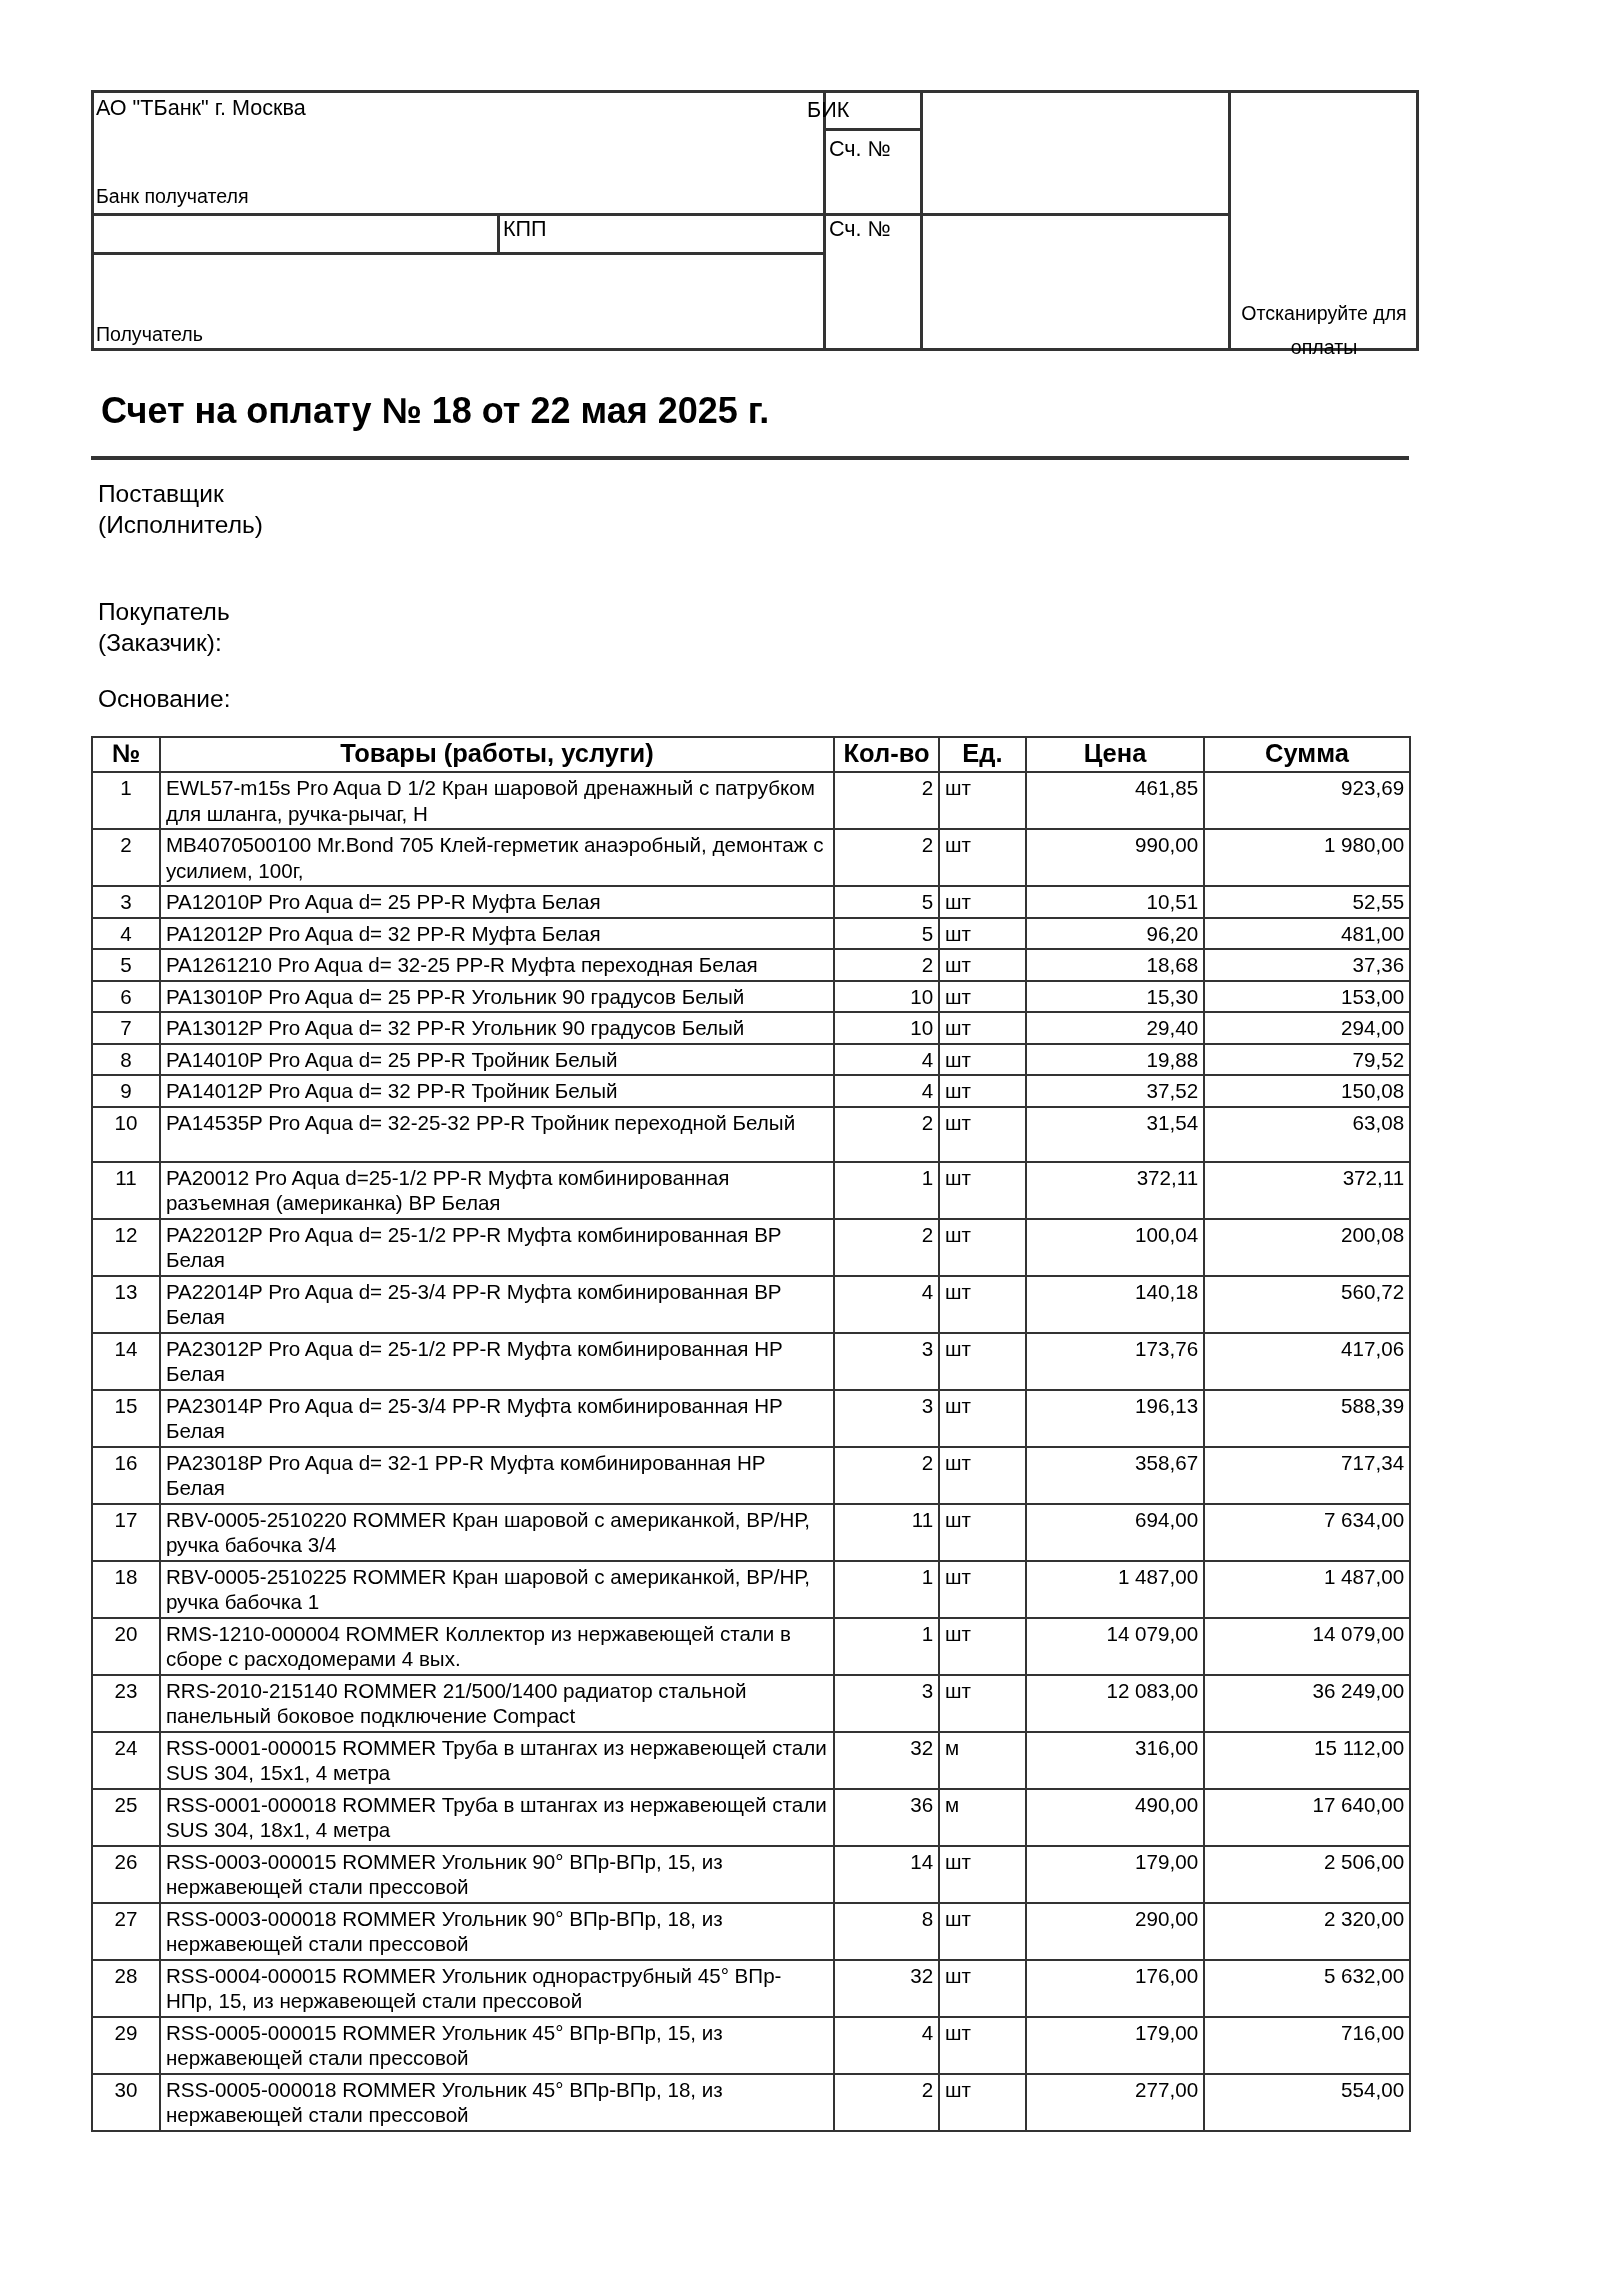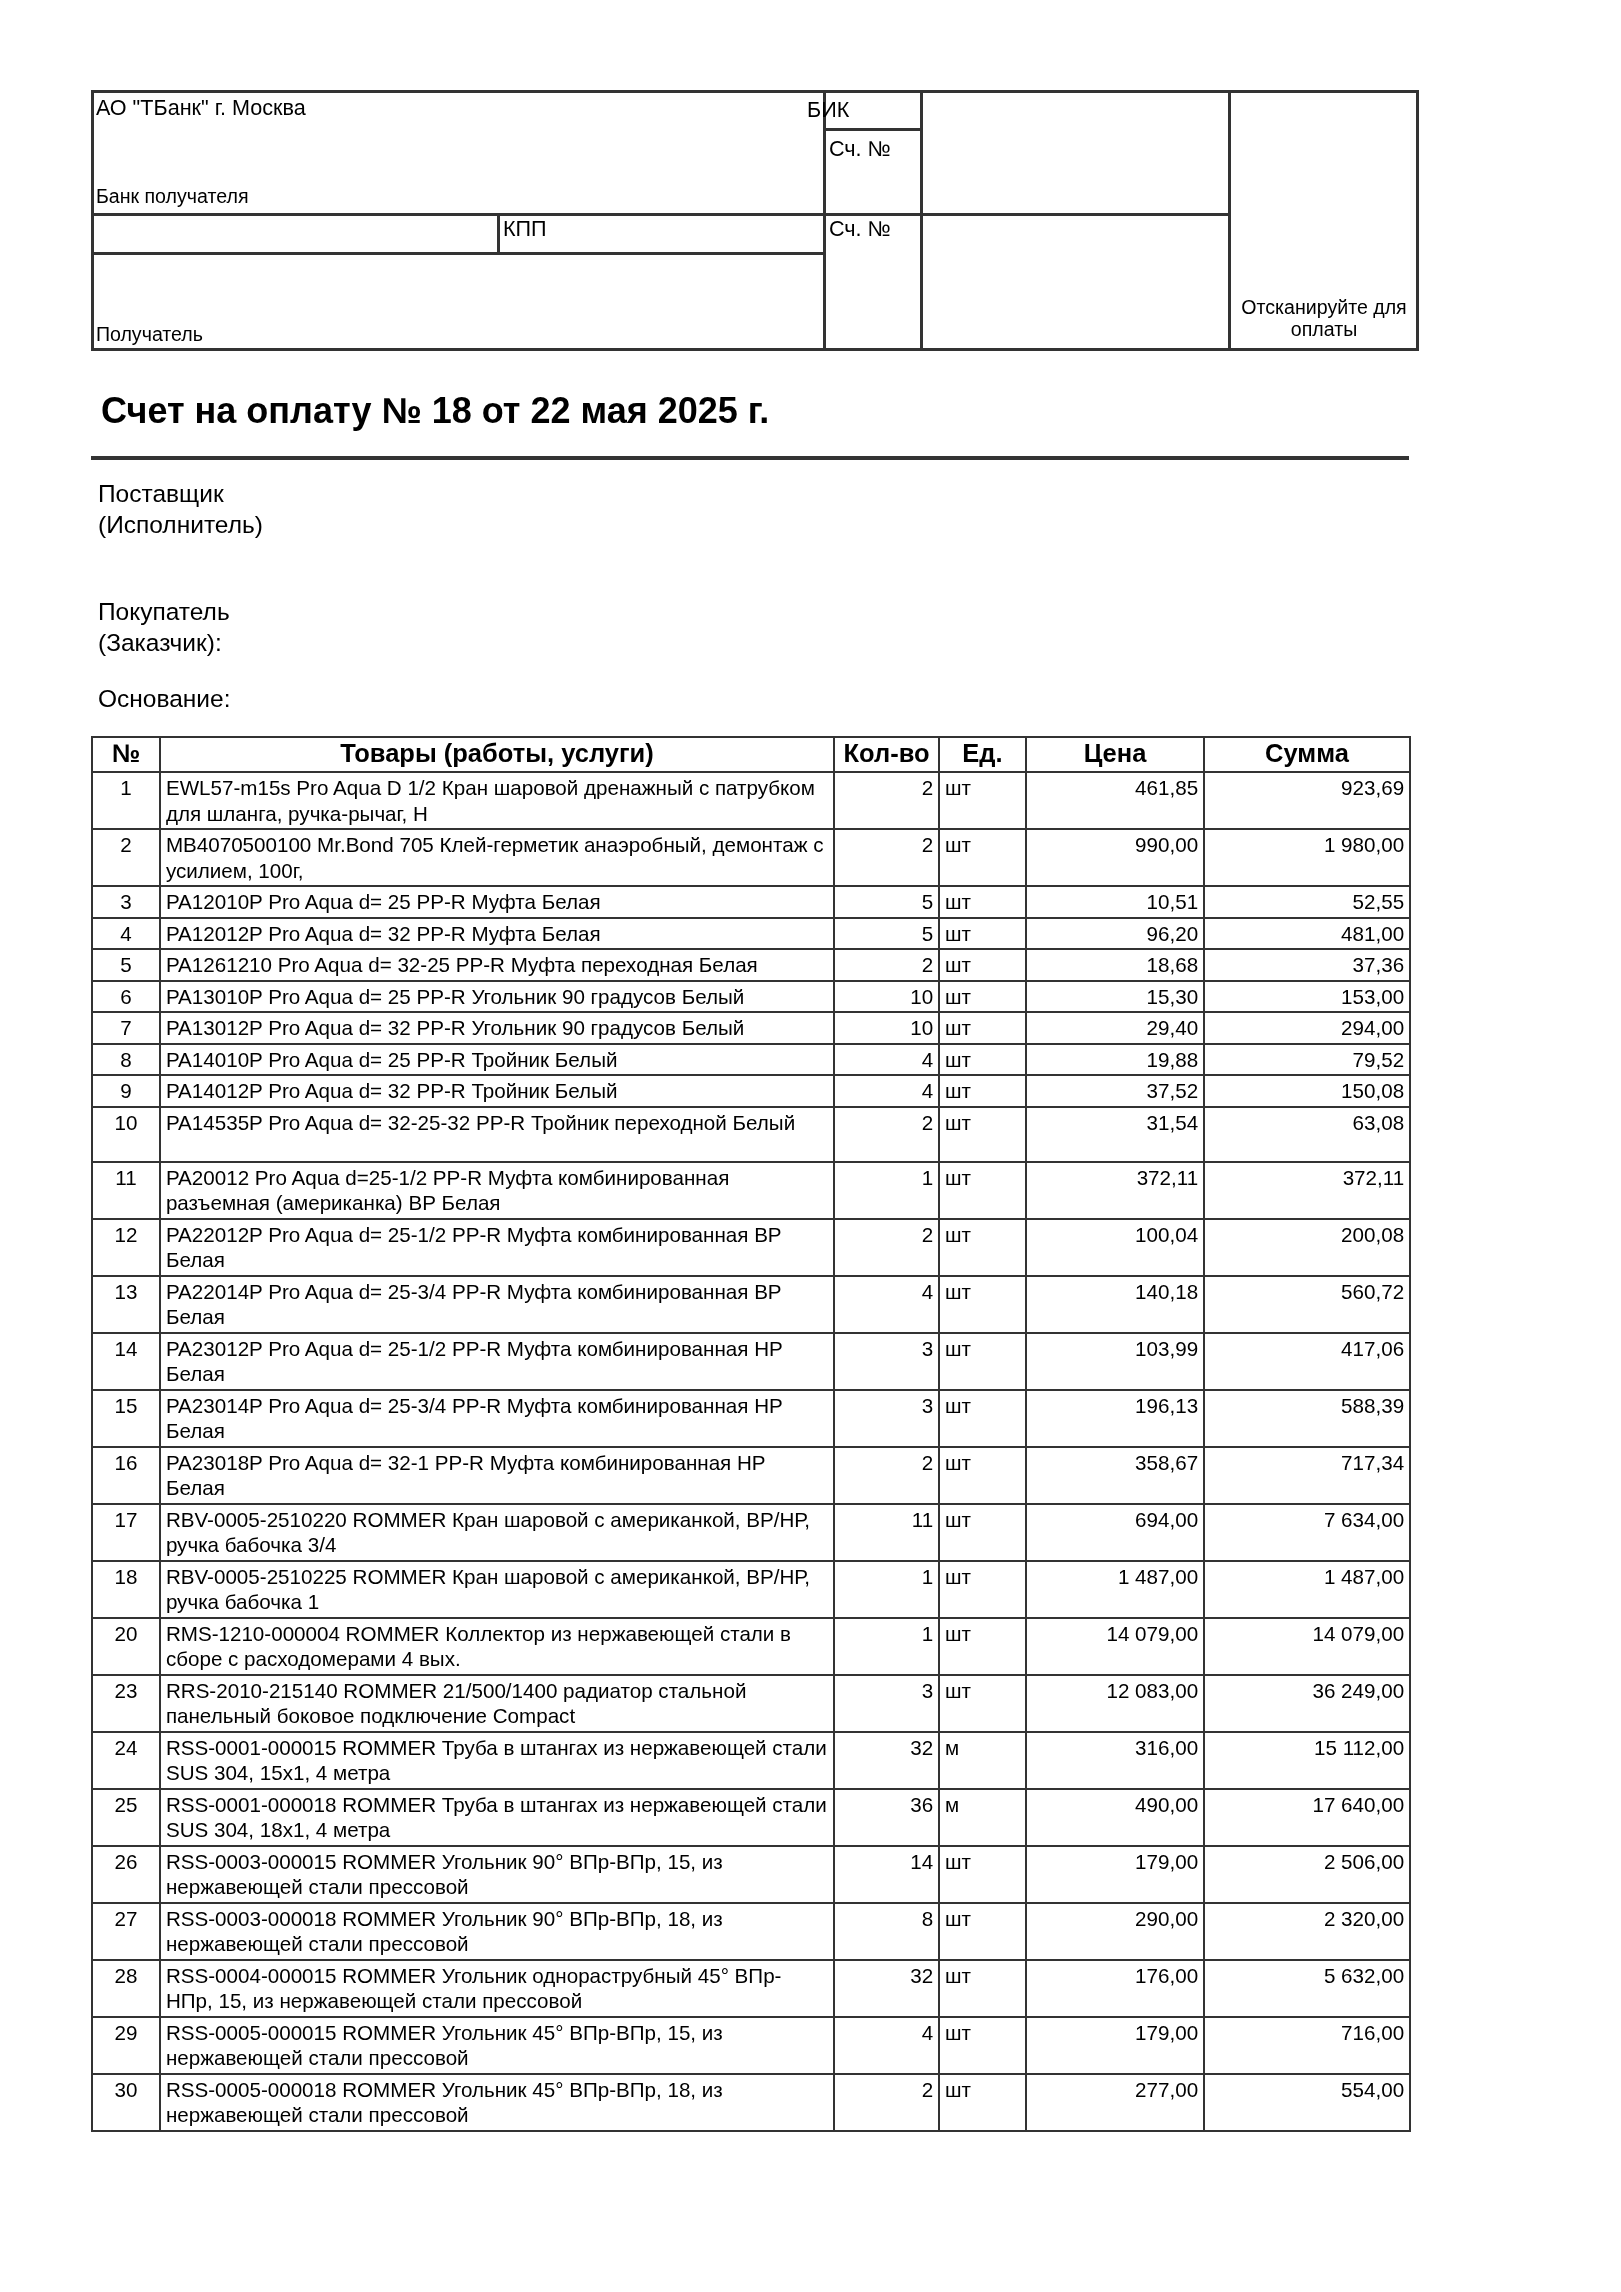--- a/index.html
+++ b/index.html
@@ -3,21 +3,21 @@
 <meta charset="utf-8">
 <style>
   html, body { margin: 0; padding: 0; background: #ffffff; }
   body { width: 1621px; height: 2293px; position: relative; overflow: hidden;
          font-family: "Liberation Sans", sans-serif; color: #000; }
   .bank-box { position: absolute; left: 91px; top: 90px; width: 1328px; height: 261px; }
   .line-h { position: absolute; height: 2.9px; background: #333; }
   .line-v { position: absolute; width: 2.9px; background: #333; }
   .hb-text { position: absolute; font-size: 21.6px; line-height: 23.5px; white-space: nowrap; }
   .hb-small { font-size: 19.6px; }
-  .qr-caption { position: absolute; left: 1231px; top: 296px; width: 186px; text-align: center; font-size: 19.6px; line-height: 22px; }
+  .qr-caption { position: absolute; left: 1231px; top: 296px; width: 186px; text-align: center; font-size: 19.6px; line-height: 34px; }
   .title { position: absolute; left: 101px; top: 390px; font-size: 36px; font-weight: bold; white-space: nowrap; }
   .rule { position: absolute; left: 91px; top: 456px; width: 1318px; height: 3.9px; background: #333; }
   .party { position: absolute; left: 98px; font-size: 24.5px; line-height: 31px; }
   table.items { position: absolute; left: 91px; top: 736px; width: 1318px; border-collapse: collapse;
                 table-layout: fixed; font-size: 20.6px; }
   table.items th, table.items td { border: 2.9px solid #333; padding: 2px 4.9px; vertical-align: top; line-height: 25.5px; }
   table.items th { font-size: 25.5px; font-weight: bold; text-align: center; height: 33px; padding: 0 3.9px; line-height: 31px; }
   table.items td.num { text-align: center; }
   table.items td.right { text-align: right; }
   table.items td.desc { line-height: 25.5px; }
@@ -188,21 +188,21 @@
         <td class="right">4</td>
         <td>шт</td>
         <td class="right">140,18</td>
         <td class="right">560,72</td>
       </tr>
       <tr class="row tall">
         <td class="num">14</td>
         <td class="desc">PA23012P Pro Aqua d= 25-1/2 PP-R Муфта комбинированная НР Белая</td>
         <td class="right">3</td>
         <td>шт</td>
-        <td class="right">103,99</td>
+        <td class="right">173,76</td>
         <td class="right">417,06</td>
       </tr>
       <tr class="row tall">
         <td class="num">15</td>
         <td class="desc">PA23014P Pro Aqua d= 25-3/4 PP-R Муфта комбинированная НР Белая</td>
         <td class="right">3</td>
         <td>шт</td>
         <td class="right">196,13</td>
         <td class="right">588,39</td>
       </tr>

